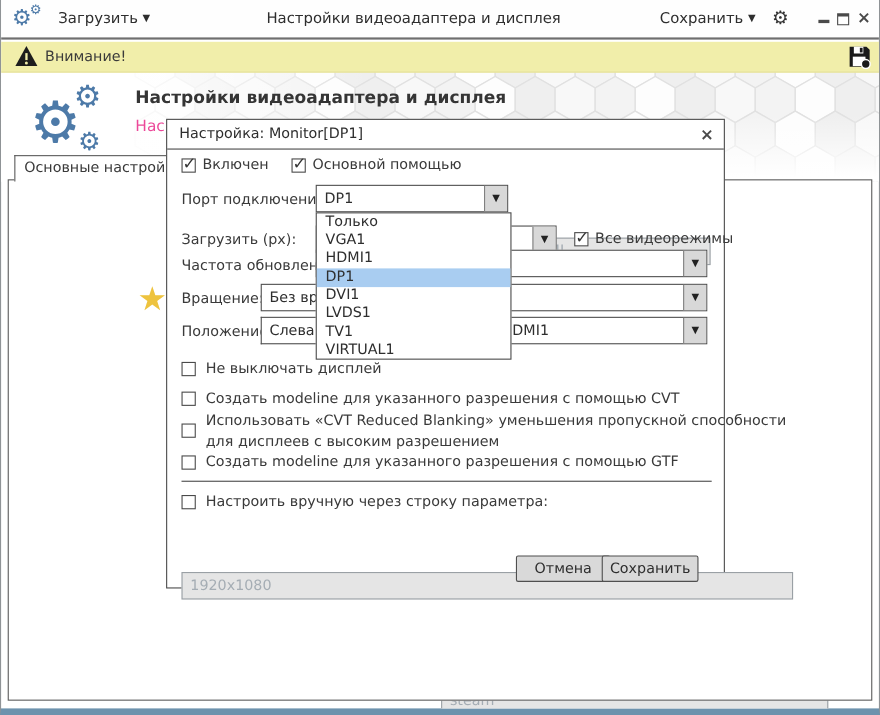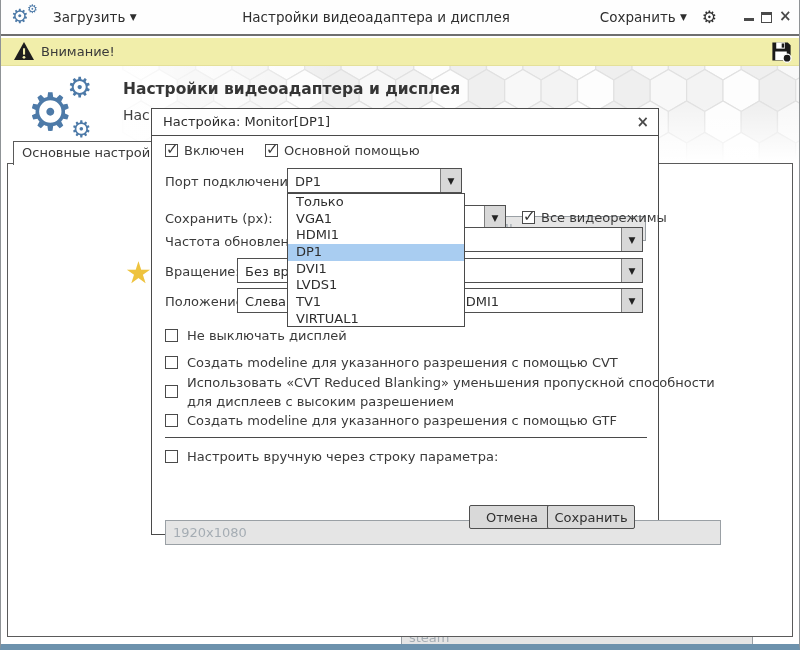--- a/index.html
+++ b/index.html
@@ -23,21 +23,21 @@
   
   #warnbar{position:absolute;left:0;top:38px;width:800px;height:28px;background:#f1eeaa;
            border-bottom:1px solid #e4e09a;z-index:20;}
   
   #headband{position:absolute;left:0;top:65px;width:800px;height:100px;background:#fff;z-index:1;}
   #hexes{position:absolute;left:0;top:0;width:800px;height:100px;}
   #hexfade{position:absolute;left:0;top:0;width:800px;height:100px;
     background:linear-gradient(to right,#fff 0%,rgba(255,255,255,.9) 14%,rgba(255,255,255,0) 42%),
                linear-gradient(to top,#fff 4%,rgba(255,255,255,0) 60%);}
   #app-title{position:absolute;left:122px;top:80px;font-size:15.5px;font-weight:bold;color:#353535;z-index:2;}
-  #app-subtitle{position:absolute;left:122px;top:107px;font-size:14px;color:#404040;z-index:2;}
+  #app-subtitle{position:absolute;left:122px;top:107px;font-size:14px;color:#ec4899;z-index:2;}
   
   .biggear{position:absolute;color:#4d7aa8;z-index:2;line-height:1;}
   
   #tab{position:absolute;left:12px;top:141px;width:160px;height:24px;background:#fff;
        border:1.7px solid #5a5a5a;border-bottom:none;z-index:3;padding:3px 0 0 8px;font-size:13px;}
   #panel{position:absolute;left:6px;top:163px;width:786px;height:474px;border:1.7px solid #5a5a5a;background:#fff;z-index:2;}
   .fieldset{position:absolute;border:1.5px solid #5a5a5a;background:#fff;}
   .legend{position:absolute;top:-9px;left:8px;background:#fff;padding:0 5px;font-size:13px;color:#3a3a3a;white-space:nowrap;}
   
   .select{position:absolute;background:#fff;border:1.5px solid #4f4f4f;font-size:13px;color:#2e2e2e;}
@@ -300,21 +300,21 @@
       </span>
     <span class="dlg-lbl" style="left:132px;top:34px;">Основной помощью</span>
 
     <span class="dlg-lbl" style="left:13px;top:65px;">Порт подключения:</span>
     <div class="select" style="left:135px;top:59px;width:175px;height:25px;">
       <span class="val">DP1</span>
       <span class="caret-btn">▼</span>
     </div>
     <input class="tinput" style="left: 318px; top: 59px; width: 176px; height: 25px;" placeholder="HDMI">
 
-    <span class="dlg-lbl" style="left:13px;top:102px;">Сохранить (px):</span>
+    <span class="dlg-lbl" style="left:13px;top:102px;">Загрузить (px):</span>
     <div class="select" style="left:135px;top:96px;width:219px;height:25px;">
       <span class="caret-btn">▼</span>
     </div>
     <span class="cb" style="left:370px;top:102px;">
         <span class="tick">✓</span>
       </span>
     <span class="dlg-lbl" style="left:389px;top:101px;">Все видеорежимы</span>
 
     <span class="dlg-lbl" style="left:13px;top:125px;">Частота обновления (</span>
     <div class="select" style="left:135px;top:118px;width:356px;height:25px;">

